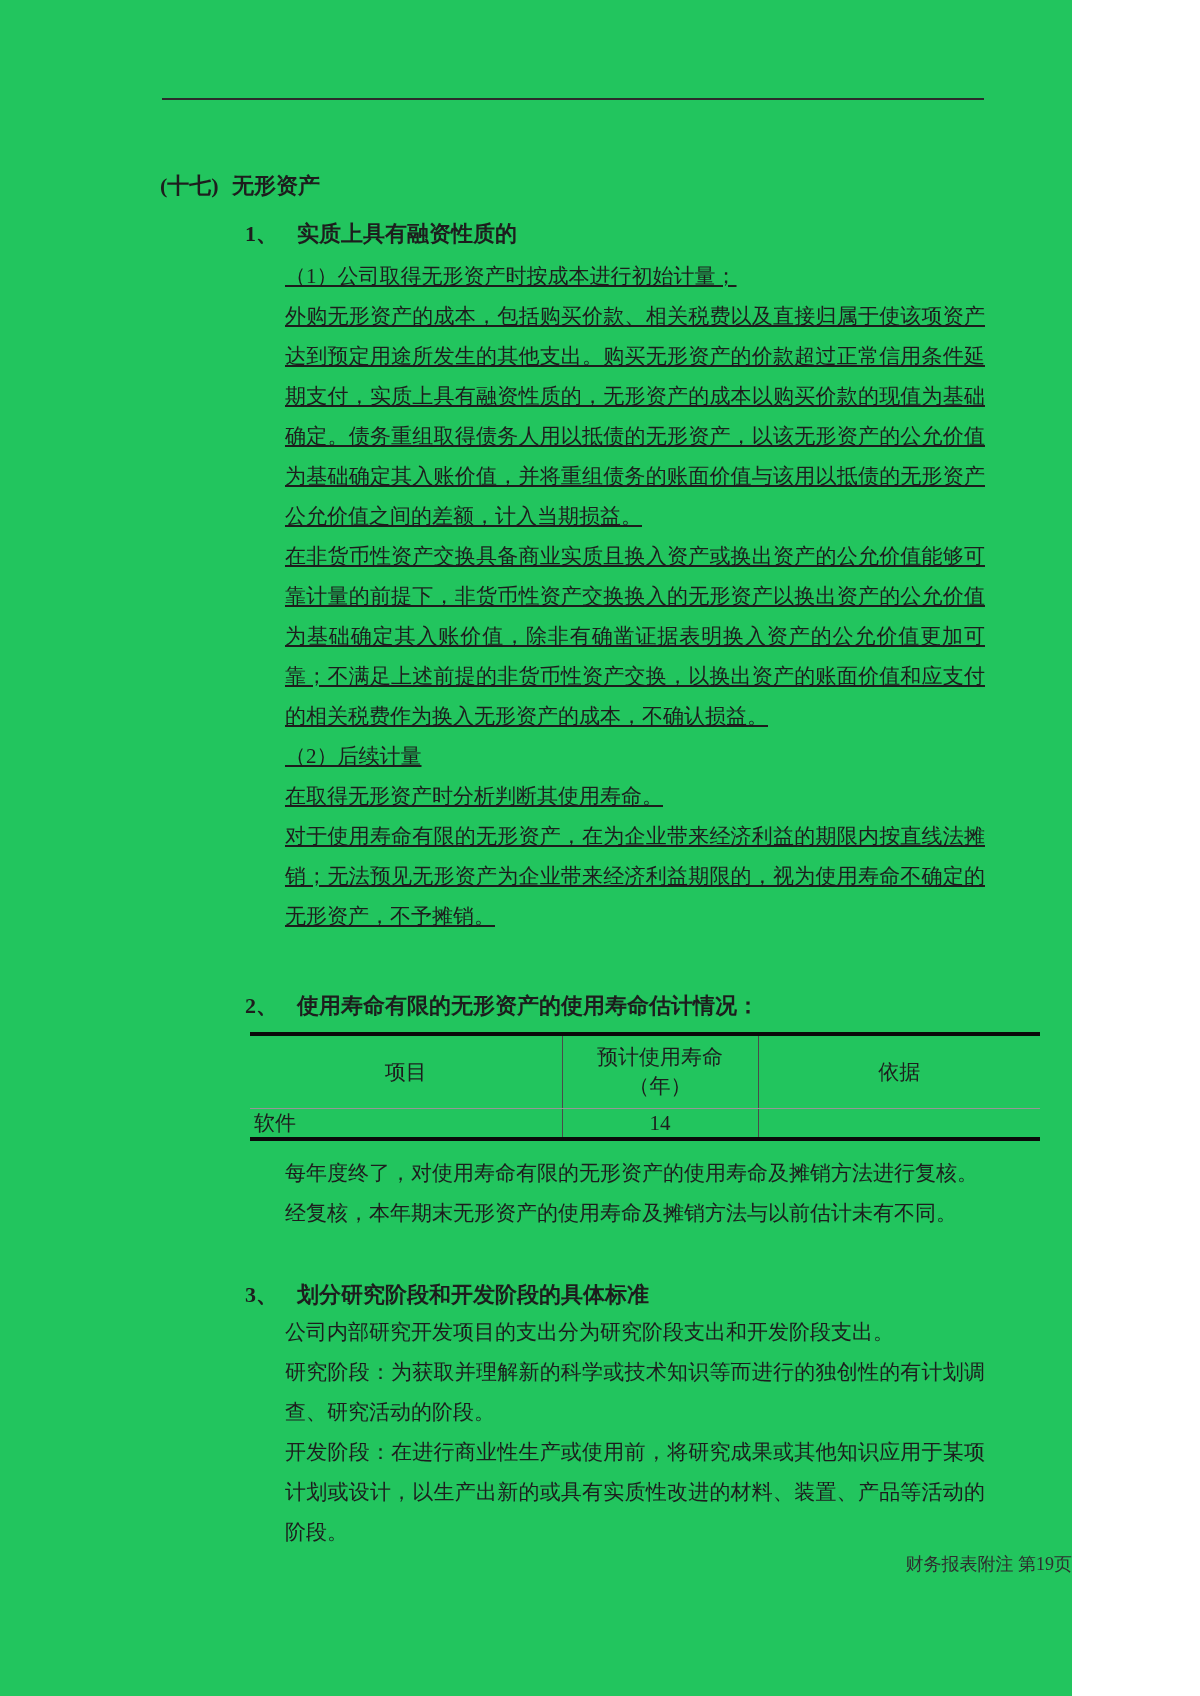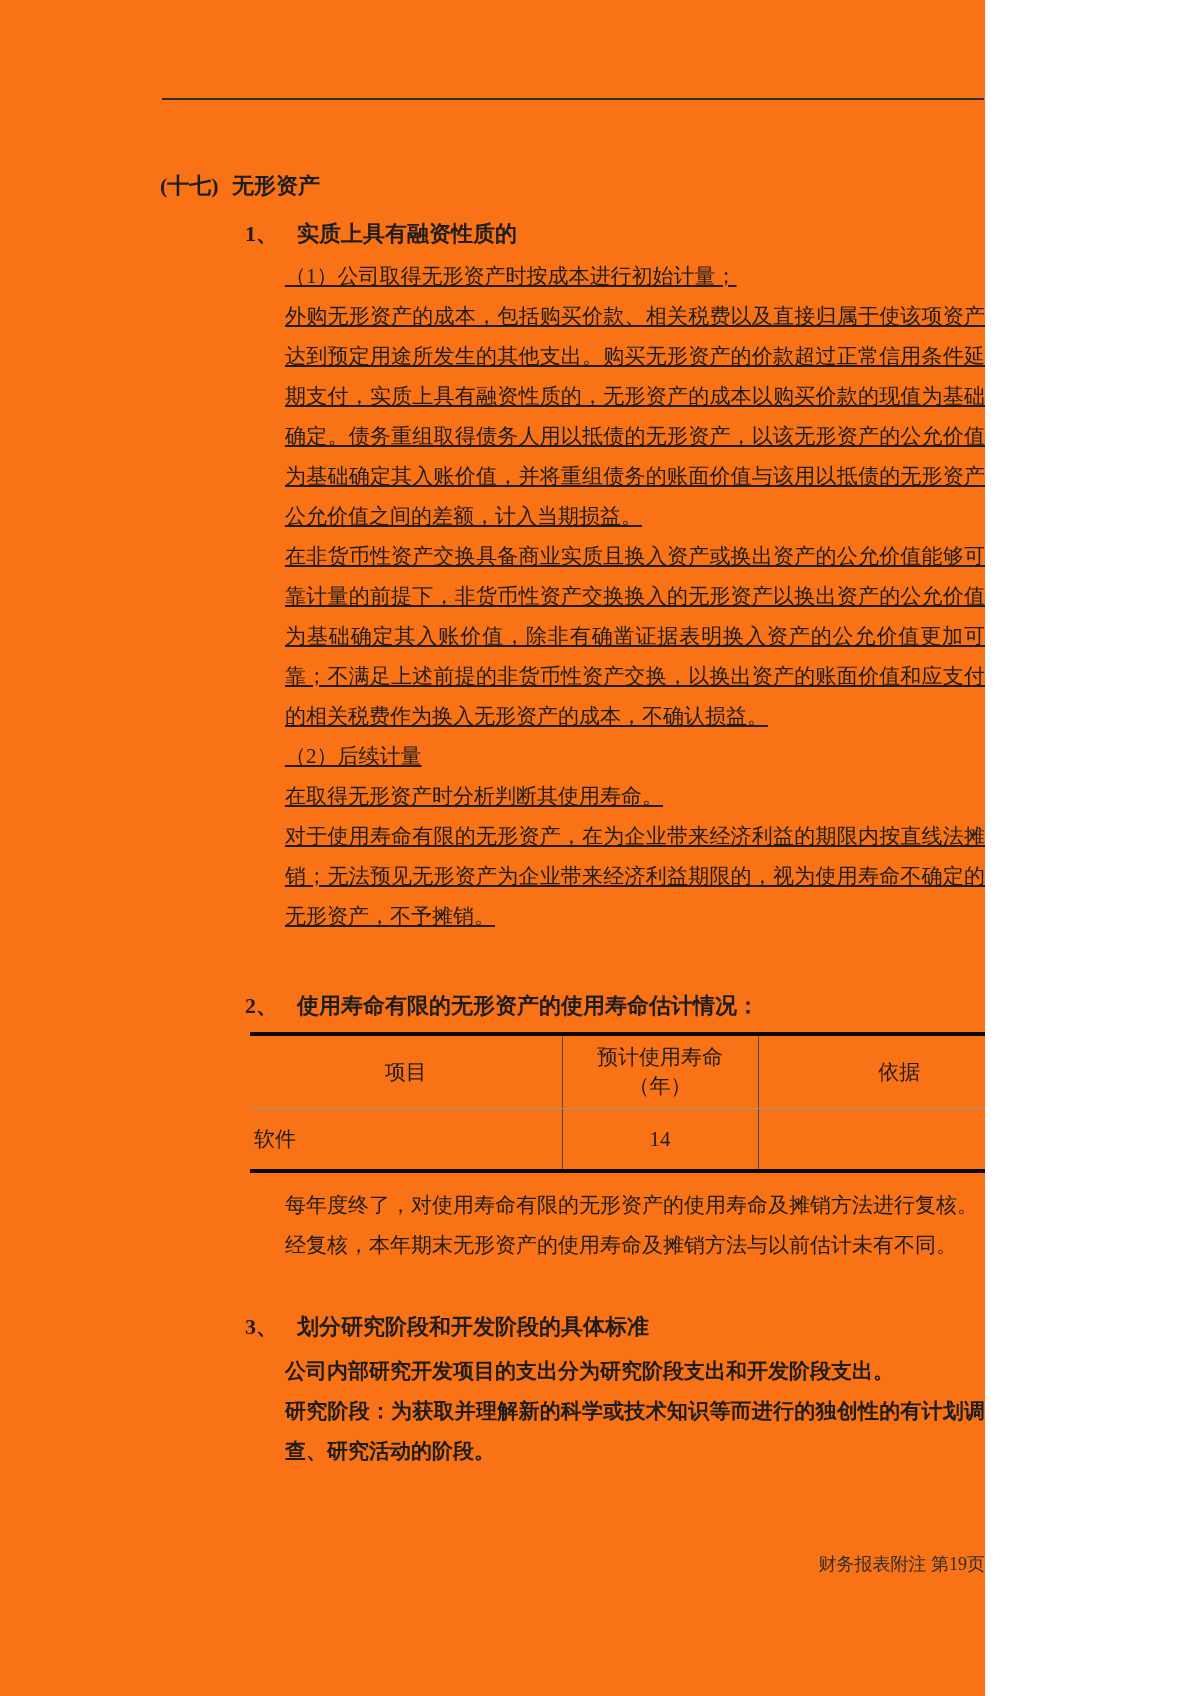--- a/index.html
+++ b/index.html
@@ -1,21 +1,21 @@
 <!DOCTYPE html>
 <html><head>
 <meta charset="utf-8">
 <style>
   html,body{margin:0;padding:0;}
   body{background:#ffffff;}
   .page{
     position:relative;
-    width:985px;
+    width:1072px;
     height:1696px;
-    background:#f97316;
+    background:#22c55e;
     color:#1d1d1d;
     font-family:"Liberation Serif", serif;
     overflow:hidden;
   }
   .top-rule{
     position:absolute;
     top:98px;
     left:162px;
     width:822px;
     border-top:2px solid #2c2c2c;
@@ -42,21 +42,21 @@
     margin-left:285px;
     width:700px;
     font-size:21px;
     line-height:40px;
     text-align:justify;
     text-justify:inter-character;
   }
   .body-block p{margin:0;}
   .body1{margin-top:6px;text-decoration:underline;}
   .body2{margin-top:12px;}
-  .body3{margin-top:8px;font-weight:bold;}
+  .body3{margin-top:1px;}
   .table-wrap{
     margin-left:250px;
     width:790px;
     margin-top:10px;
   }
   table.life-table{
     border-collapse:collapse;
     width:100%;
     font-size:21px;
     border-top:4px solid #0a0a0a;
@@ -67,21 +67,21 @@
     font-weight:400;
     text-align:center;
     vertical-align:middle;
     line-height:29px;
     padding:7px 4px;
     border-bottom:1px solid #979797;
   }
   table.life-table td{
     vertical-align:middle;
     line-height:28px;
-    padding:16px 4px;
+    padding:0 4px;
     font-family:Liberation Serif, serif;
   }
   .col-item{width:312px;}
   .col-life{width:196px;}
   .col-basis{width:282px;}
   .vline-r{border-right:1px solid #4a4a4a;}
   td.cell-item{text-align:left;padding-left:10px;}
   td.cell-life{text-align:center;}
   td.cell-basis{text-align:center;}
   .footer{
@@ -156,19 +156,20 @@
       <p>经复核，本年期末无形资产的使用寿命及摊销方法与以前估计未有不同。</p>
     </div>
 
     <div class="sub-heading sub3-heading">
       <span class="sub-num">3、</span><span>划分研究阶段和开发阶段的具体标准</span>
     </div>
 
     <div class="body-block body3">
       <p>公司内部研究开发项目的支出分为研究阶段支出和开发阶段支出。</p>
       <p>研究阶段：为获取并理解新的科学或技术知识等而进行的独创性的有计划调查、研究活动的阶段。</p>
+      <p>开发阶段：在进行商业性生产或使用前，将研究成果或其他知识应用于某项计划或设计，以生产出新的或具有实质性改进的材料、装置、产品等活动的阶段。</p>
     </div>
 
   </div>
 
   <div class="footer">财务报表附注 第19页</div>
 
 </div>
 
 </body></html>

